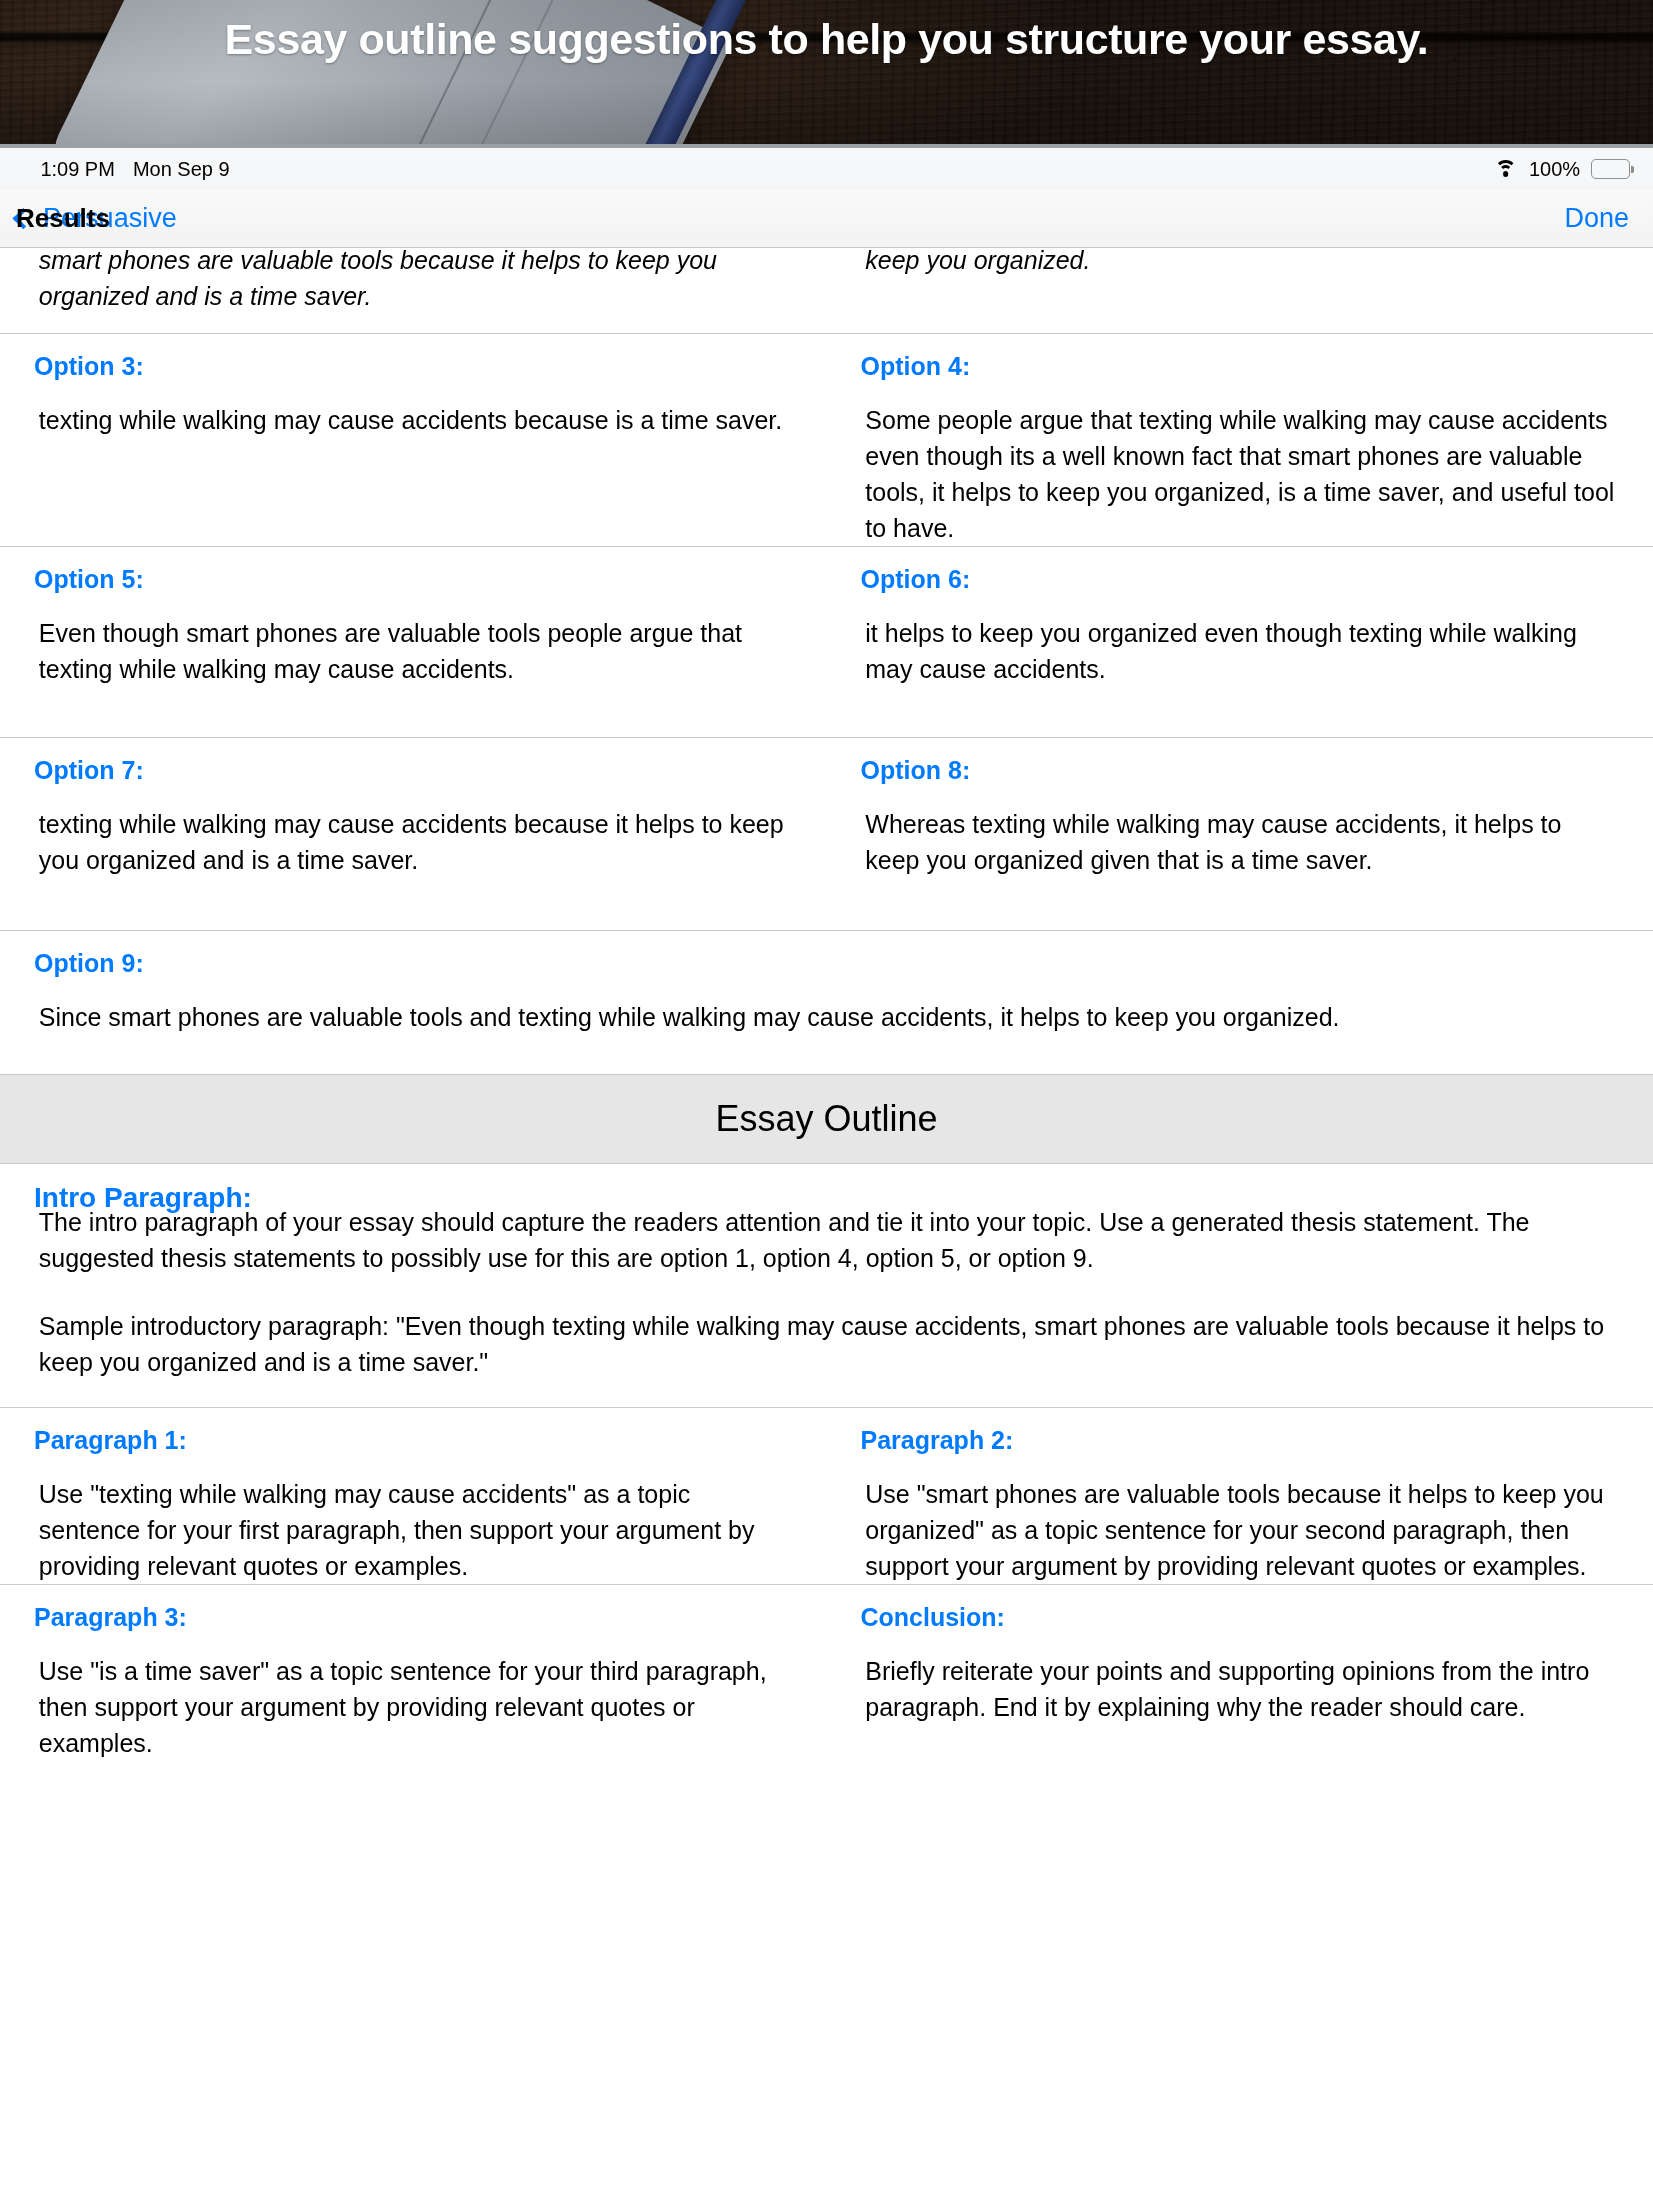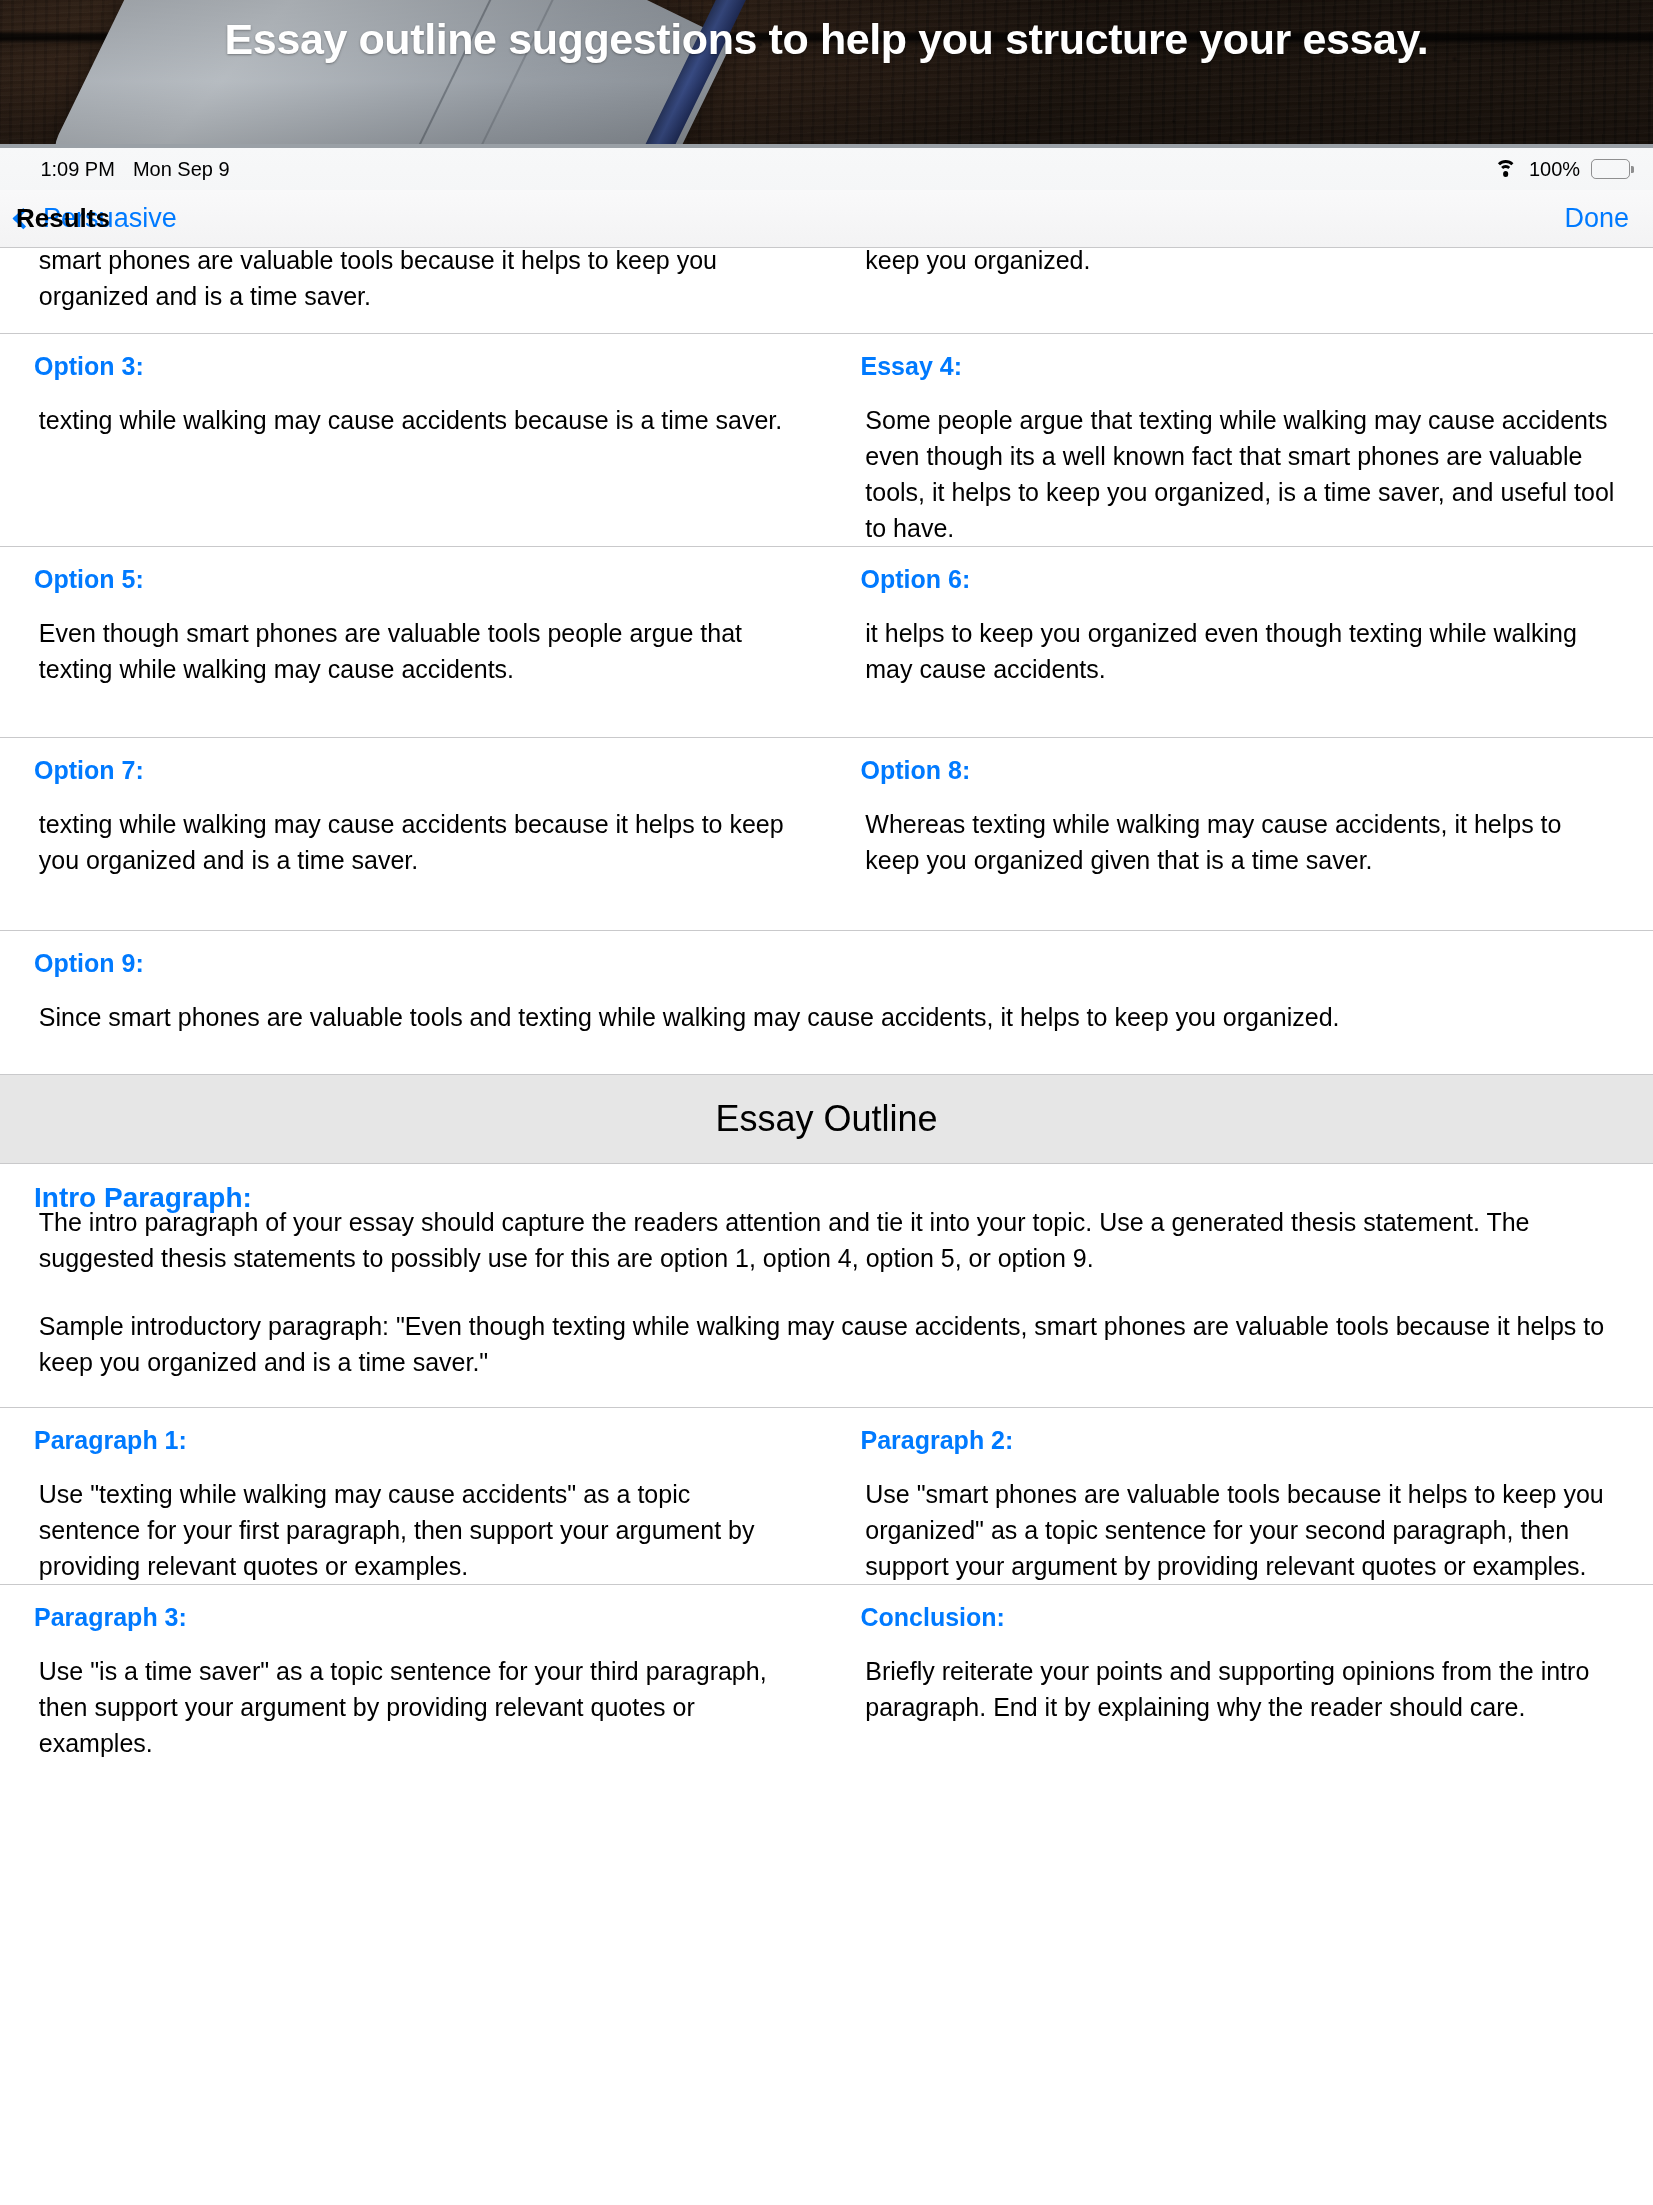--- a/index.html
+++ b/index.html
@@ -253,21 +253,21 @@
     padding-top: 21px;
     padding-left: 4.8px;
   }
 
   
   .clipped-row {
     height: 85px;
     overflow: hidden;
     position: relative;
   }
-  .clipped-row .cell { padding-top: 0; }
+  .clipped-row .cell { padding-top: 0; font-style: italic; }
   .clipped-row .opt-text {
     padding-top: 0;
     margin-top: -6.5px;
   }
 
   
   .section-header {
     margin-top: 31px;
     height: 90px;
     background: #e6e6e6;
@@ -352,21 +352,21 @@
       <div class="opt-text">keep you organized.</div>
     </div>
   </div>
 
   <div class="row" style="min-height:150px">
     <div class="cell">
       <div class="opt-label">Option 3:</div>
       <div class="opt-text">texting while walking may cause accidents because is a time saver.</div>
     </div>
     <div class="cell">
-      <div class="opt-label">Essay 4:</div>
+      <div class="opt-label">Option 4:</div>
       <div class="opt-text">Some people argue that texting while walking may cause accidents even though its a well known fact that smart phones are valuable tools, it helps to keep you organized, is a time saver, and useful tool to have.</div>
     </div>
   </div>
 
   <div class="row" style="min-height:144px">
     <div class="cell">
       <div class="opt-label">Option 5:</div>
       <div class="opt-text">Even though smart phones are valuable tools people argue that texting while walking may cause accidents.</div>
     </div>
     <div class="cell">

